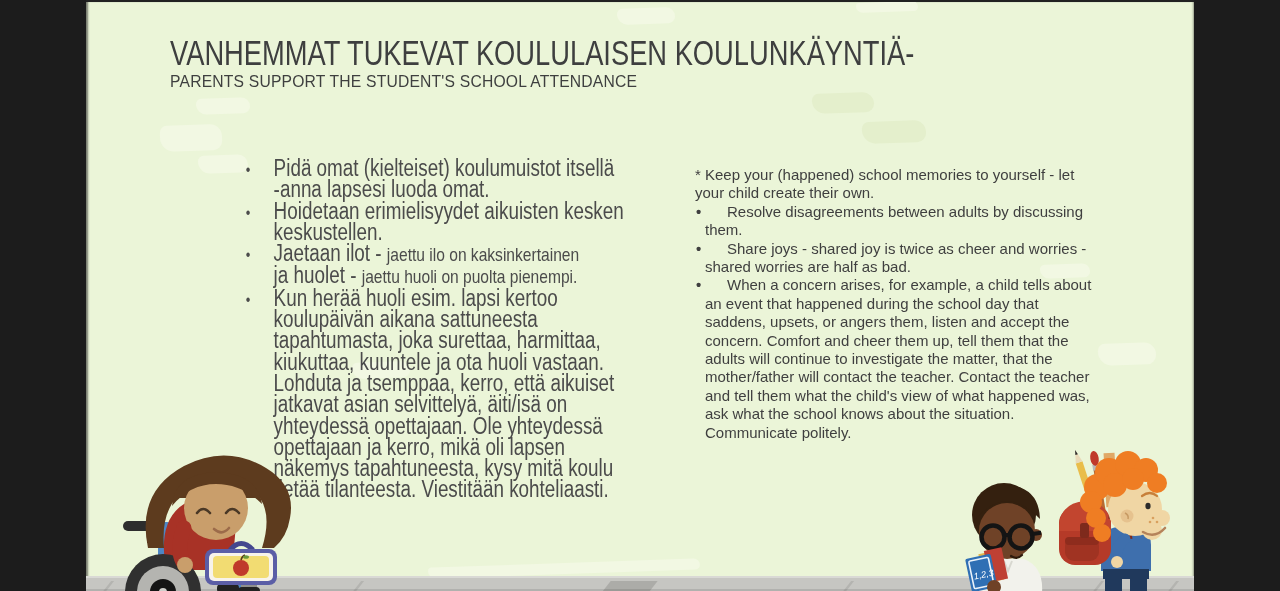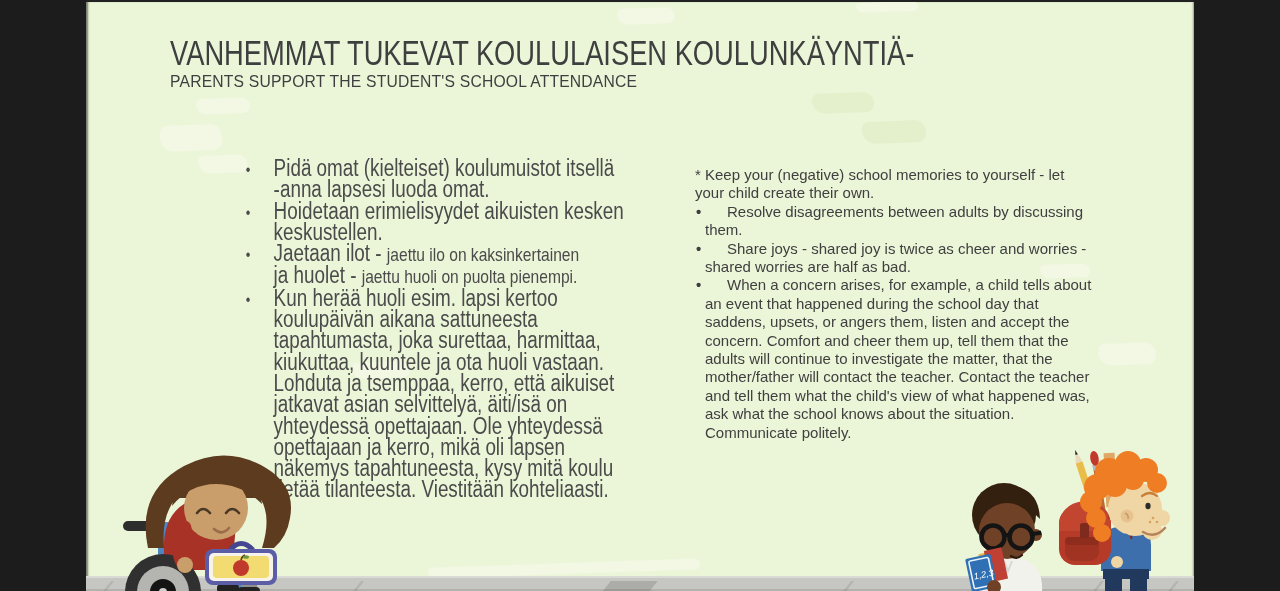--- a/index.html
+++ b/index.html
@@ -103,21 +103,21 @@
         <span>Jaetaan ilot - </span><span class="t-small">jaettu ilo on kaksinkertainen</span><br>
         <span>ja huolet - </span><span class="t-small">jaettu huoli on puolta pienempi.</span>
       </li>
       <li>
         <span class="marker">•</span>
         <span>Kun herää huoli esim. lapsi kertoo koulupäivän aikana sattuneesta tapahtumasta, joka surettaa, harmittaa, kiukuttaa, kuuntele ja ota huoli vastaan. Lohduta ja tsemppaa, kerro, että aikuiset jatkavat asian selvittelyä, äiti/isä on yhteydessä opettajaan. Ole yhteydessä opettajaan ja kerro, mikä oli lapsen näkemys tapahtuneesta, kysy mitä koulu tietää tilanteesta. Viestitään kohteliaasti.</span>
       </li>
     </ul>
 
     <div class="en-col">
-      <p class="en-intro">* Keep your (negative) school memories to yourself - let your child create their own.</p>
+      <p class="en-intro">* Keep your (happened) school memories to yourself - let your child create their own.</p>
       <p class="en-item">
         <span class="marker">•</span>
         <span>Resolve disagreements between adults by discussing them.</span>
       </p>
       <p class="en-item">
         <span class="marker">•</span>
         <span>Share joys - shared joy is twice as cheer and worries - shared worries are half as bad.</span>
       </p>
       <p class="en-item">
         <span class="marker">•</span>

